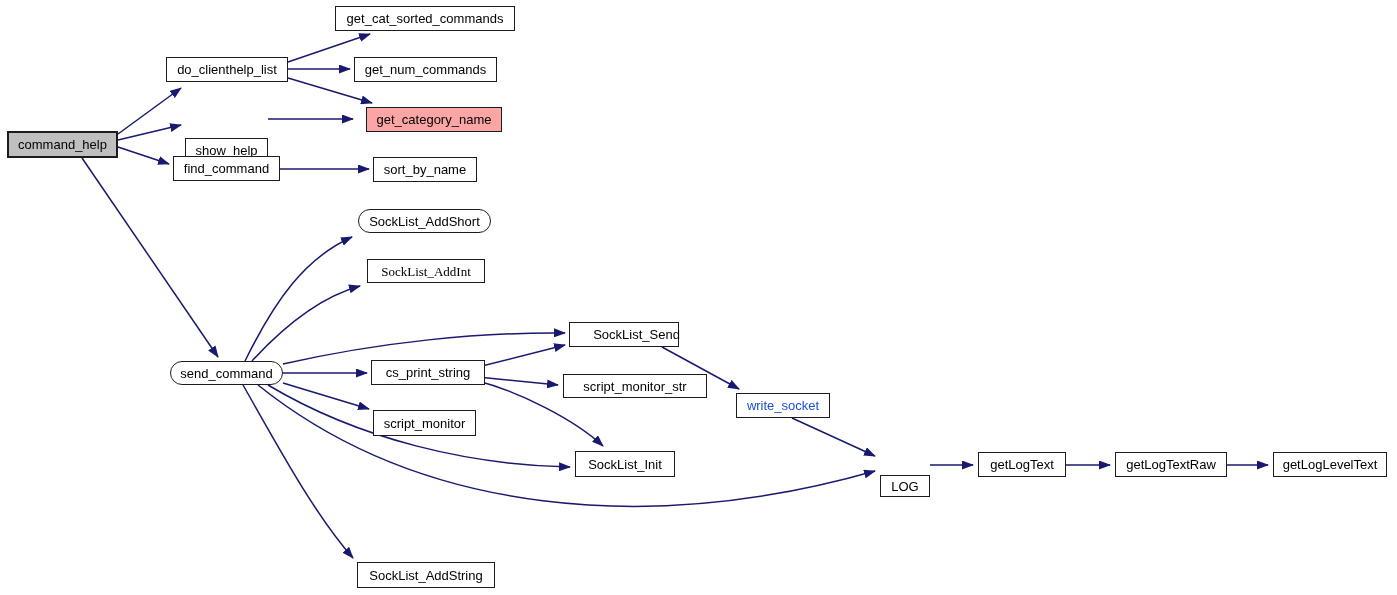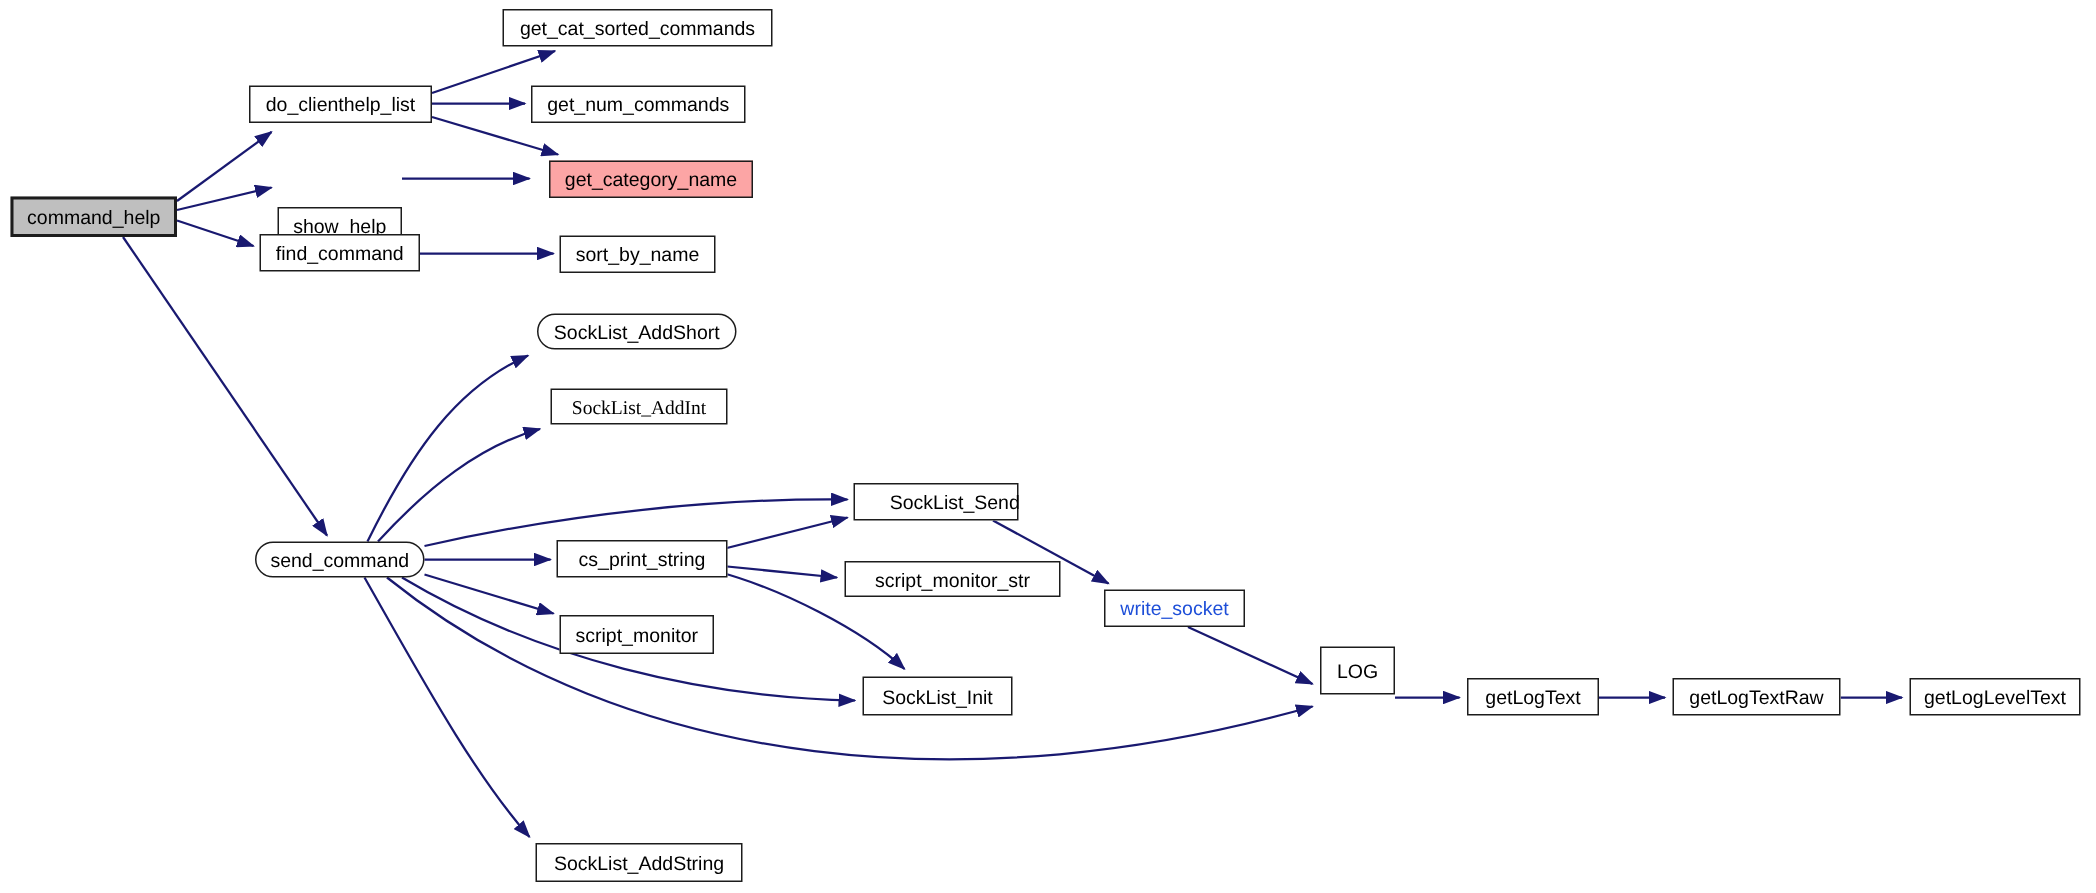--- a/index.html
+++ b/index.html
@@ -87,19 +87,19 @@
       <div class="node" style="left: 373px; top: 157px; width: 104px; height: 25px; background: rgb(255, 255, 255); border-color: rgb(28, 28, 28); color: rgb(0, 0, 0);">sort_by_name</div>
       <div class="node" style="left: 358px; top: 209px; width: 133px; height: 24px; background: rgb(255, 255, 255); border-color: rgb(28, 28, 28); color: rgb(0, 0, 0); border-radius: 12px;">SockList_AddShort</div>
       <div class="node" style="left: 367px; top: 259px; width: 118px; height: 24px; background: rgb(255, 255, 255); border-color: rgb(28, 28, 28); color: rgb(0, 0, 0); font-family: Liberation Serif, serif;">SockList_AddInt</div>
       <div class="node" style="left: 569px; top: 322px; width: 110px; height: 25px; background: rgb(255, 255, 255); border-color: rgb(28, 28, 28); color: rgb(0, 0, 0); padding-left: 25px;">SockList_Send</div>
       <div class="node" style="left: 170px; top: 361px; width: 113px; height: 24px; background: rgb(255, 255, 255); border-color: rgb(28, 28, 28); color: rgb(0, 0, 0); border-radius: 12px;">send_command</div>
       <div class="node" style="left: 371px; top: 360px; width: 114px; height: 25px; background: rgb(255, 255, 255); border-color: rgb(28, 28, 28); color: rgb(0, 0, 0);">cs_print_string</div>
       <div class="node" style="left: 563px; top: 374px; width: 144px; height: 24px; background: rgb(255, 255, 255); border-color: rgb(28, 28, 28); color: rgb(0, 0, 0);">script_monitor_str</div>
       <div class="node" style="left: 373px; top: 410px; width: 103px; height: 26px; background: rgb(255, 255, 255); border-color: rgb(28, 28, 28); color: rgb(0, 0, 0);">script_monitor</div>
       <div class="node" style="left: 736px; top: 393px; width: 94px; height: 25px; background: rgb(255, 255, 255); border-color: rgb(28, 28, 28); color: #1d4ed8; text-align: right;">write_socket</div>
       <div class="node" style="left: 575px; top: 451px; width: 100px; height: 26px; background: rgb(255, 255, 255); border-color: rgb(28, 28, 28); color: rgb(0, 0, 0);">SockList_Init</div>
-      <div class="node" style="left: 880px; top: 431px; width: 50px; height: 32px; background: rgb(255, 255, 255); border-color: rgb(28, 28, 28); color: rgb(0, 0, 0);">LOG</div>
+      <div class="node" style="left: 880px; top: 475px; width: 50px; height: 22px; background: rgb(255, 255, 255); border-color: rgb(28, 28, 28); color: rgb(0, 0, 0);">LOG</div>
       <div class="node" style="left: 978px; top: 452px; width: 88px; height: 25px; background: rgb(255, 255, 255); border-color: rgb(28, 28, 28); color: rgb(0, 0, 0);">getLogText</div>
       <div class="node" style="left: 1115px; top: 452px; width: 112px; height: 25px; background: rgb(255, 255, 255); border-color: rgb(28, 28, 28); color: rgb(0, 0, 0);">getLogTextRaw</div>
       <div class="node" style="left: 1273px; top: 452px; width: 114px; height: 25px; background: rgb(255, 255, 255); border-color: rgb(28, 28, 28); color: rgb(0, 0, 0);">getLogLevelText</div>
       <div class="node" style="left: 357px; top: 562px; width: 138px; height: 26px; background: rgb(255, 255, 255); border-color: rgb(28, 28, 28); color: rgb(0, 0, 0);">SockList_AddString</div>
     </div>
 </div>
 
 </body></html>

